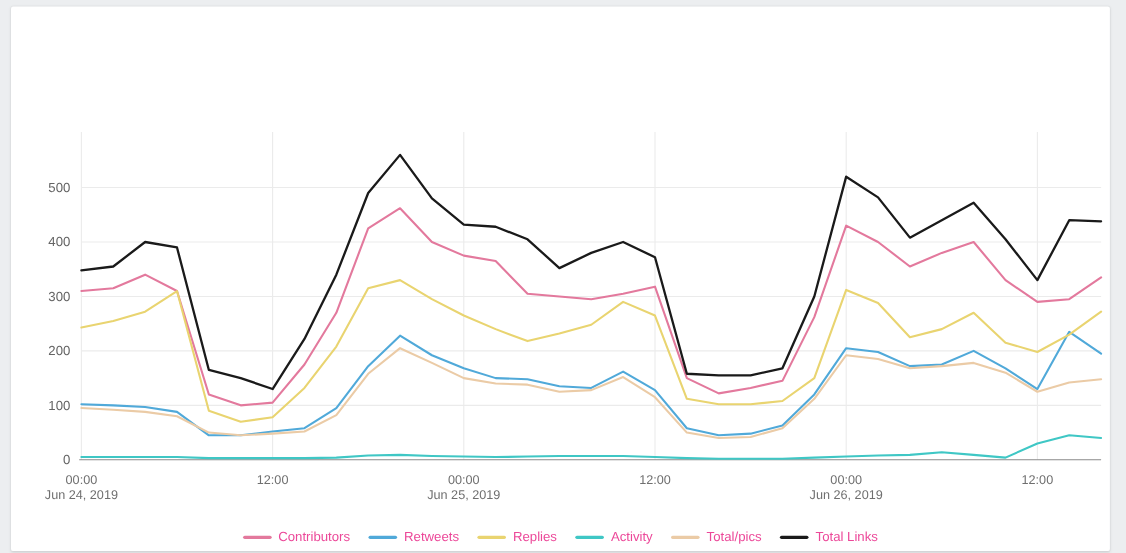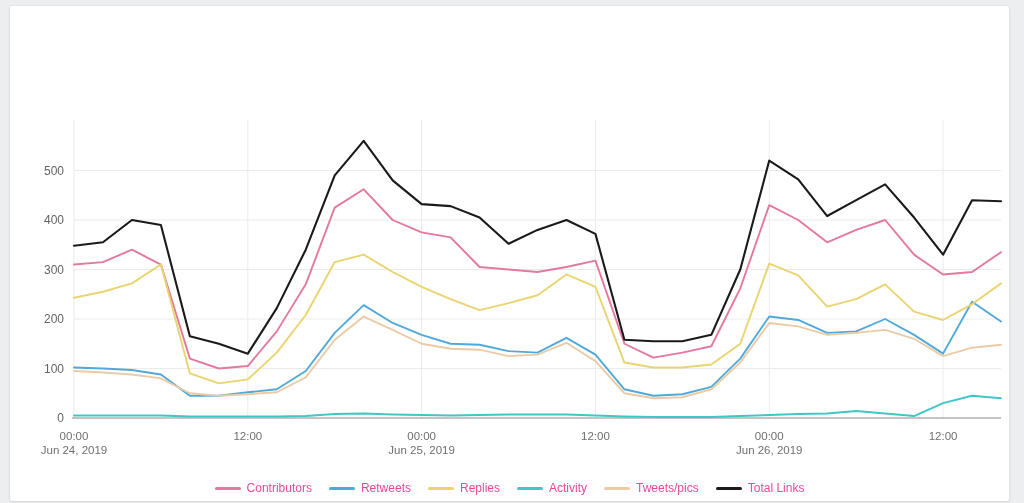--- a/index.html
+++ b/index.html
@@ -149,21 +149,21 @@
         <div class="legend-item">
           <span class="legend-swatch" style="background: rgb(233, 212, 112);"></span>
           <span class="legend-label">Replies</span>
         </div>
         <div class="legend-item">
           <span class="legend-swatch" style="background: rgb(63, 199, 197);"></span>
           <span class="legend-label">Activity</span>
         </div>
         <div class="legend-item">
           <span class="legend-swatch" style="background: rgb(235, 203, 166);"></span>
-          <span class="legend-label">Tweets/pics</span>
+          <span class="legend-label">Total/pics</span>
         </div>
         <div class="legend-item">
           <span class="legend-swatch" style="background: rgb(26, 26, 26);"></span>
           <span class="legend-label">Total Links</span>
         </div>
       </div>
 
   </div>
 </div>
 

